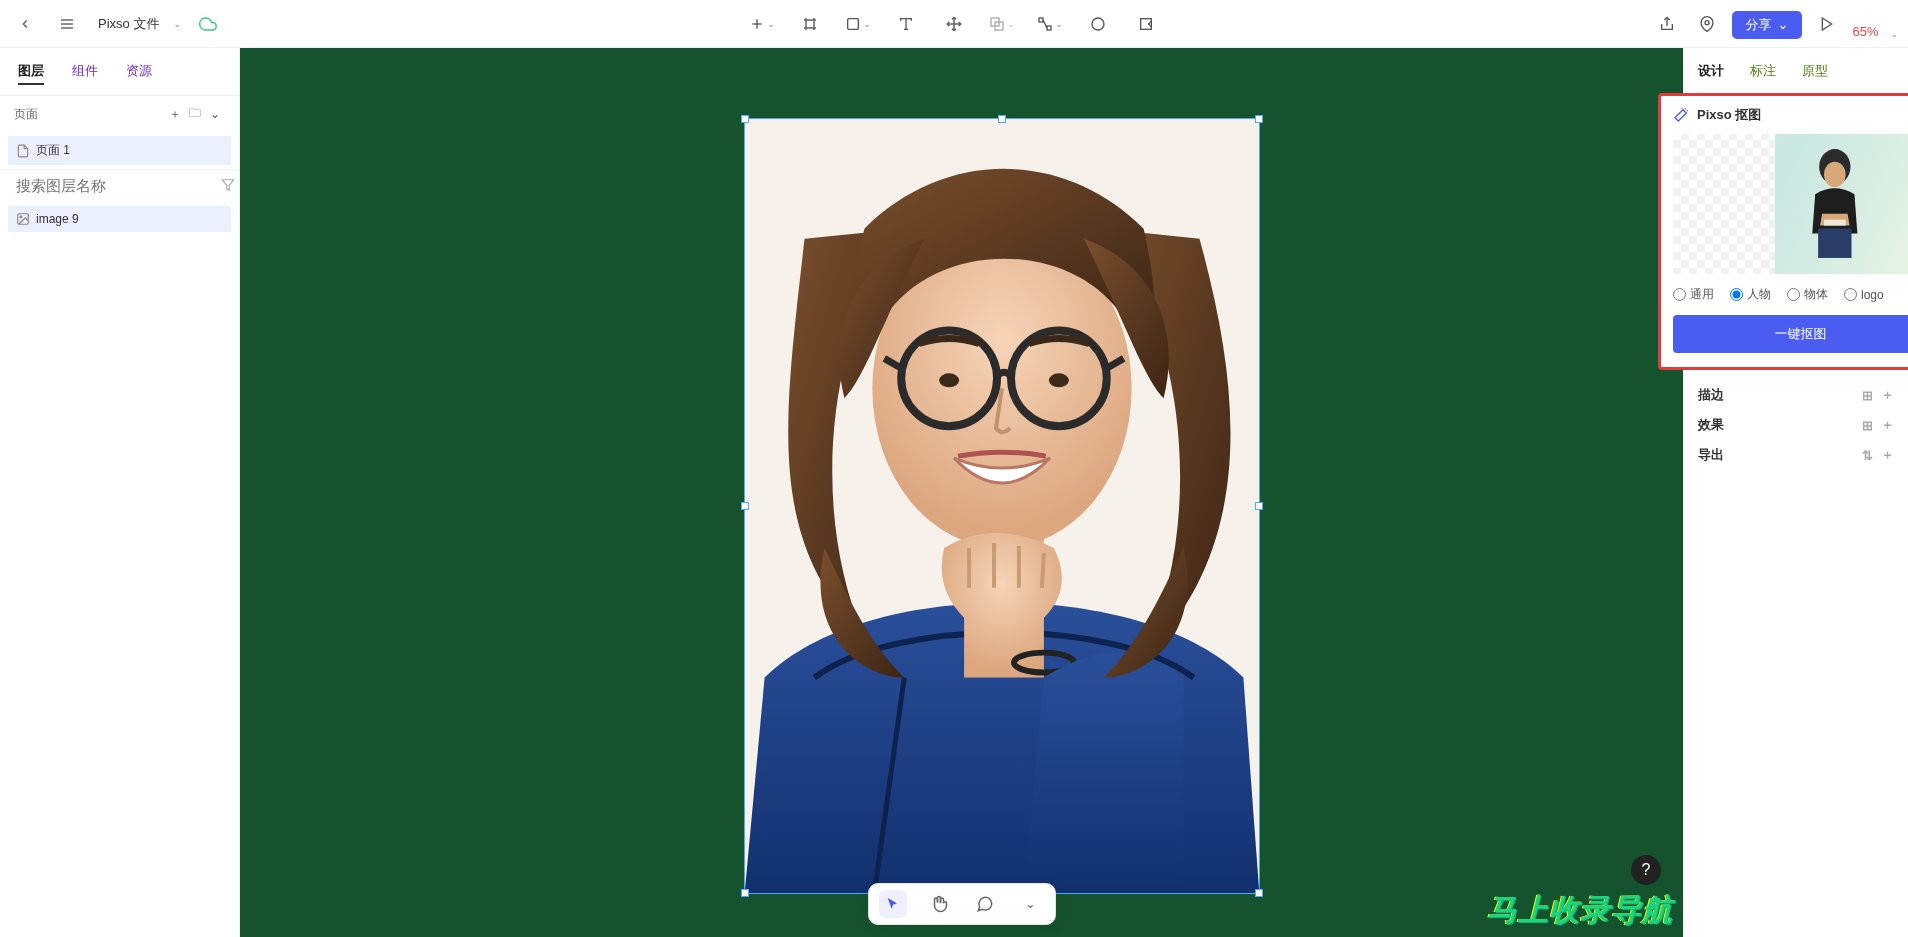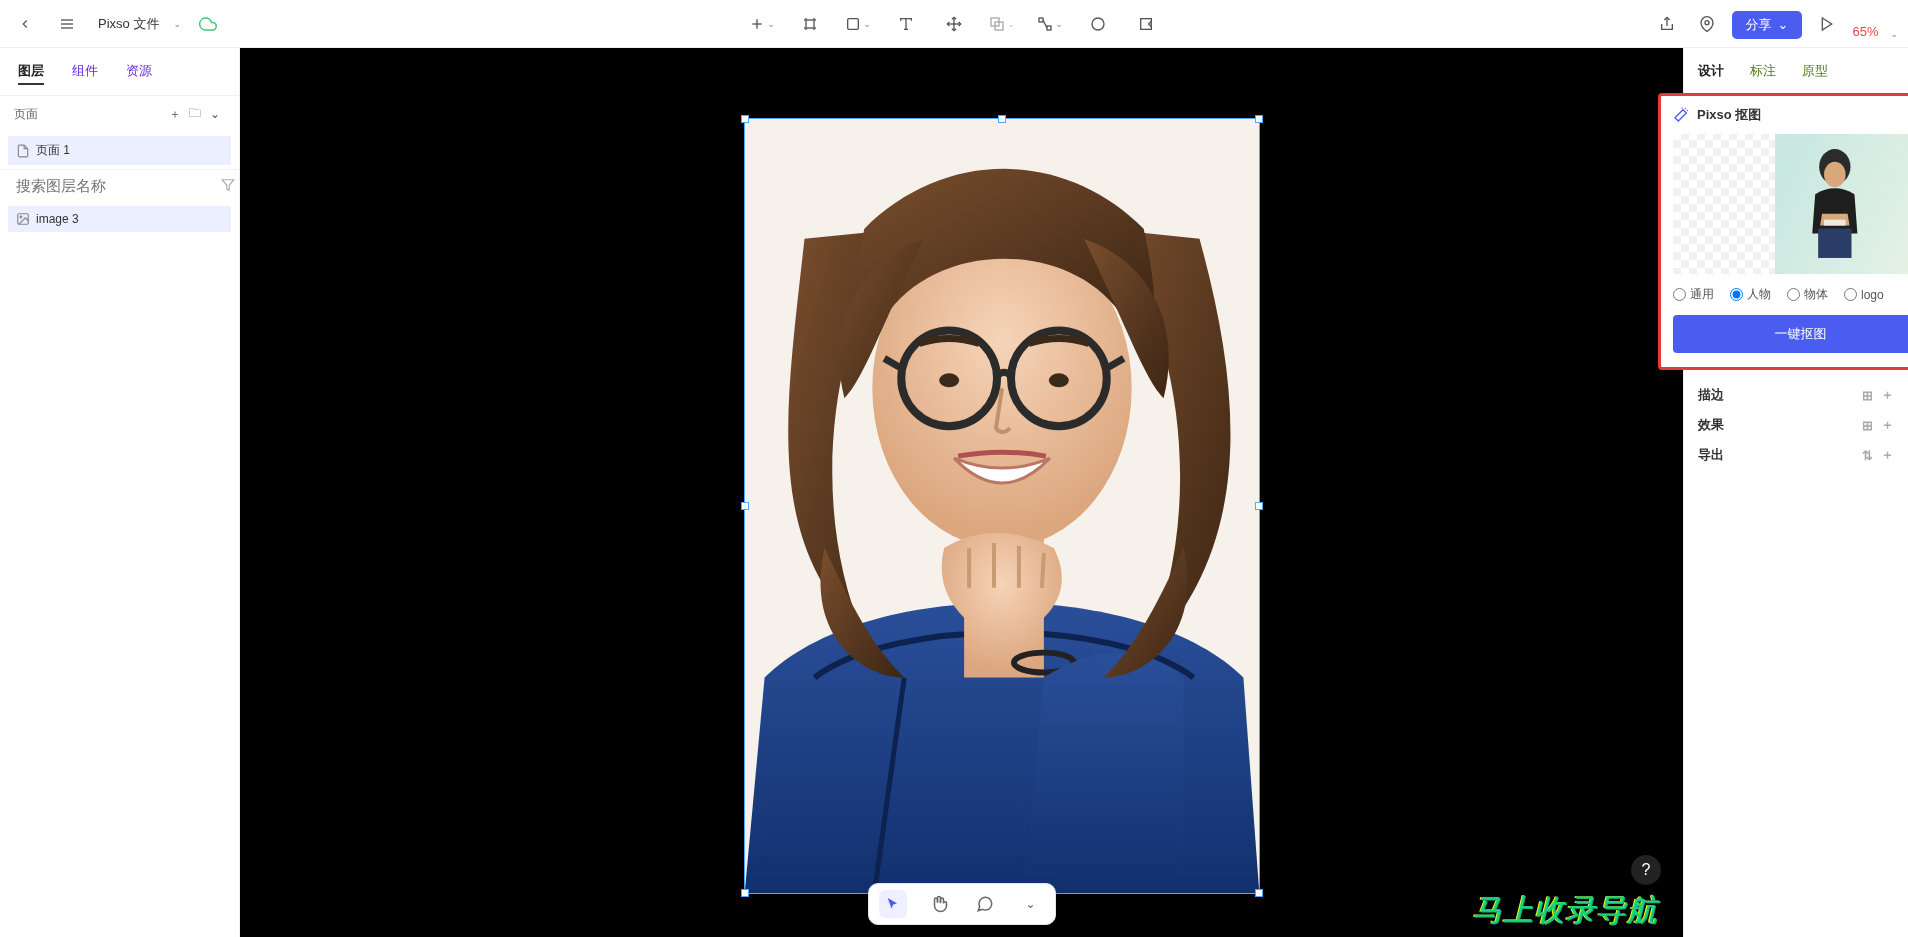--- a/index.html
+++ b/index.html
@@ -54,21 +54,21 @@
 .lp-section-head .spacer { flex: 1; }
 .lp-tree { padding: 4px 8px; }
 .lp-tree-item { display: flex; align-items: center; gap: 6px; padding: 6px 8px; border-radius: 0; font-size: 12px; color: #444; }
 .lp-tree-item.selected { background: #ecefff; color: #333; }
 .lp-search-row { display: flex; align-items: center; padding: 6px 10px; gap: 6px; border-top: 1px solid #f0f0f0; margin-top: auto; }
 .lp-search-row input { border: none; outline: none; font-size: 15px; flex: 1; color: #666; }
 .lp-layers-area { flex: 1; overflow: auto; }
 
 .canvas {
   flex: 1;
-  background: #000000;
+  background: #14532d;
   position: relative;
 }
 .artboard {
   position: absolute;
   left: 504px; top: 70px;
   width: 516px; height: 776px;
   border: 1px solid #51a7ff;
   background: #fff;
 }
 .artboard .sel-handle {
@@ -137,21 +137,21 @@
 .rp-tabs .tab.active { color: #222; font-weight: 600; }
 .align-row { display: flex; gap: 10px; color: #999; margin-bottom: 12px; }
 .prop-grid { display: grid; grid-template-columns: 1fr 1fr; gap: 8px; margin-bottom: 12px; }
 .prop-field { display: flex; align-items: center; background: #f6f6f8; border-radius: 4px; padding: 5px 8px; font-size: 12px; color: #666; }
 .prop-field .lbl { width: 16px; color: #999; font-size: 11px; }
 .prop-row-single { display:flex; gap:8px; align-items:center; margin-bottom: 12px;}
 .rp-section-head { display:flex; align-items:center; font-size: 13px; font-weight: 600; color: #333; margin: 12px 0 8px; }
 .rp-section-head .spacer{flex:1} .rp-section-head .ctl{color:#aaa; font-size:13px; margin-left:8px; cursor:pointer;}
 .fill-row{display:flex; align-items:center; gap:8px; font-size:12px; color:#555; padding:4px 0;}
 .watermark {
-  position: absolute; right: 25px; bottom: 6px; font-size: 30px; font-weight: 400;
+  position: absolute; right: 10px; bottom: 6px; font-size: 30px; font-weight: 700;
   font-style: italic; color: #1fd37c; text-shadow: 1px 1px 0 #0b7, -1px 0 0 #ff0;
   letter-spacing: 1px;
 }
 .help-fab{
   position:absolute; right: 22px; bottom: 52px; width: 30px; height:30px; border-radius:50%;
   background:#222; color:#fff; display:flex; align-items:center; justify-content:center; font-size:16px;
 }
 svg{display:block}
 </style>
 </head>
@@ -323,21 +323,21 @@
             </svg>
         </span>
       </div>
       <div class="lp-tree" style="padding-top:6px">
         <div class="lp-tree-item selected">
           <svg width="14" height="14" viewBox="0 0 24 24" fill="none" stroke="#888" stroke-width="2">
               <rect x="3" y="3" width="18" height="18" rx="2"></rect>
               <circle cx="8.5" cy="8.5" r="1.5"></circle>
               <polyline points="21 15 16 10 5 21"></polyline>
             </svg>
-          <span>image 3</span>
+          <span>image 9</span>
         </div>
       </div>
     </div>
   </div>
 
   <div class="canvas">
     <div class="artboard">
       <div class="canvas-photo">
 
         <svg viewBox="0 0 516 776" preserveAspectRatio="xMidYMid slice">

